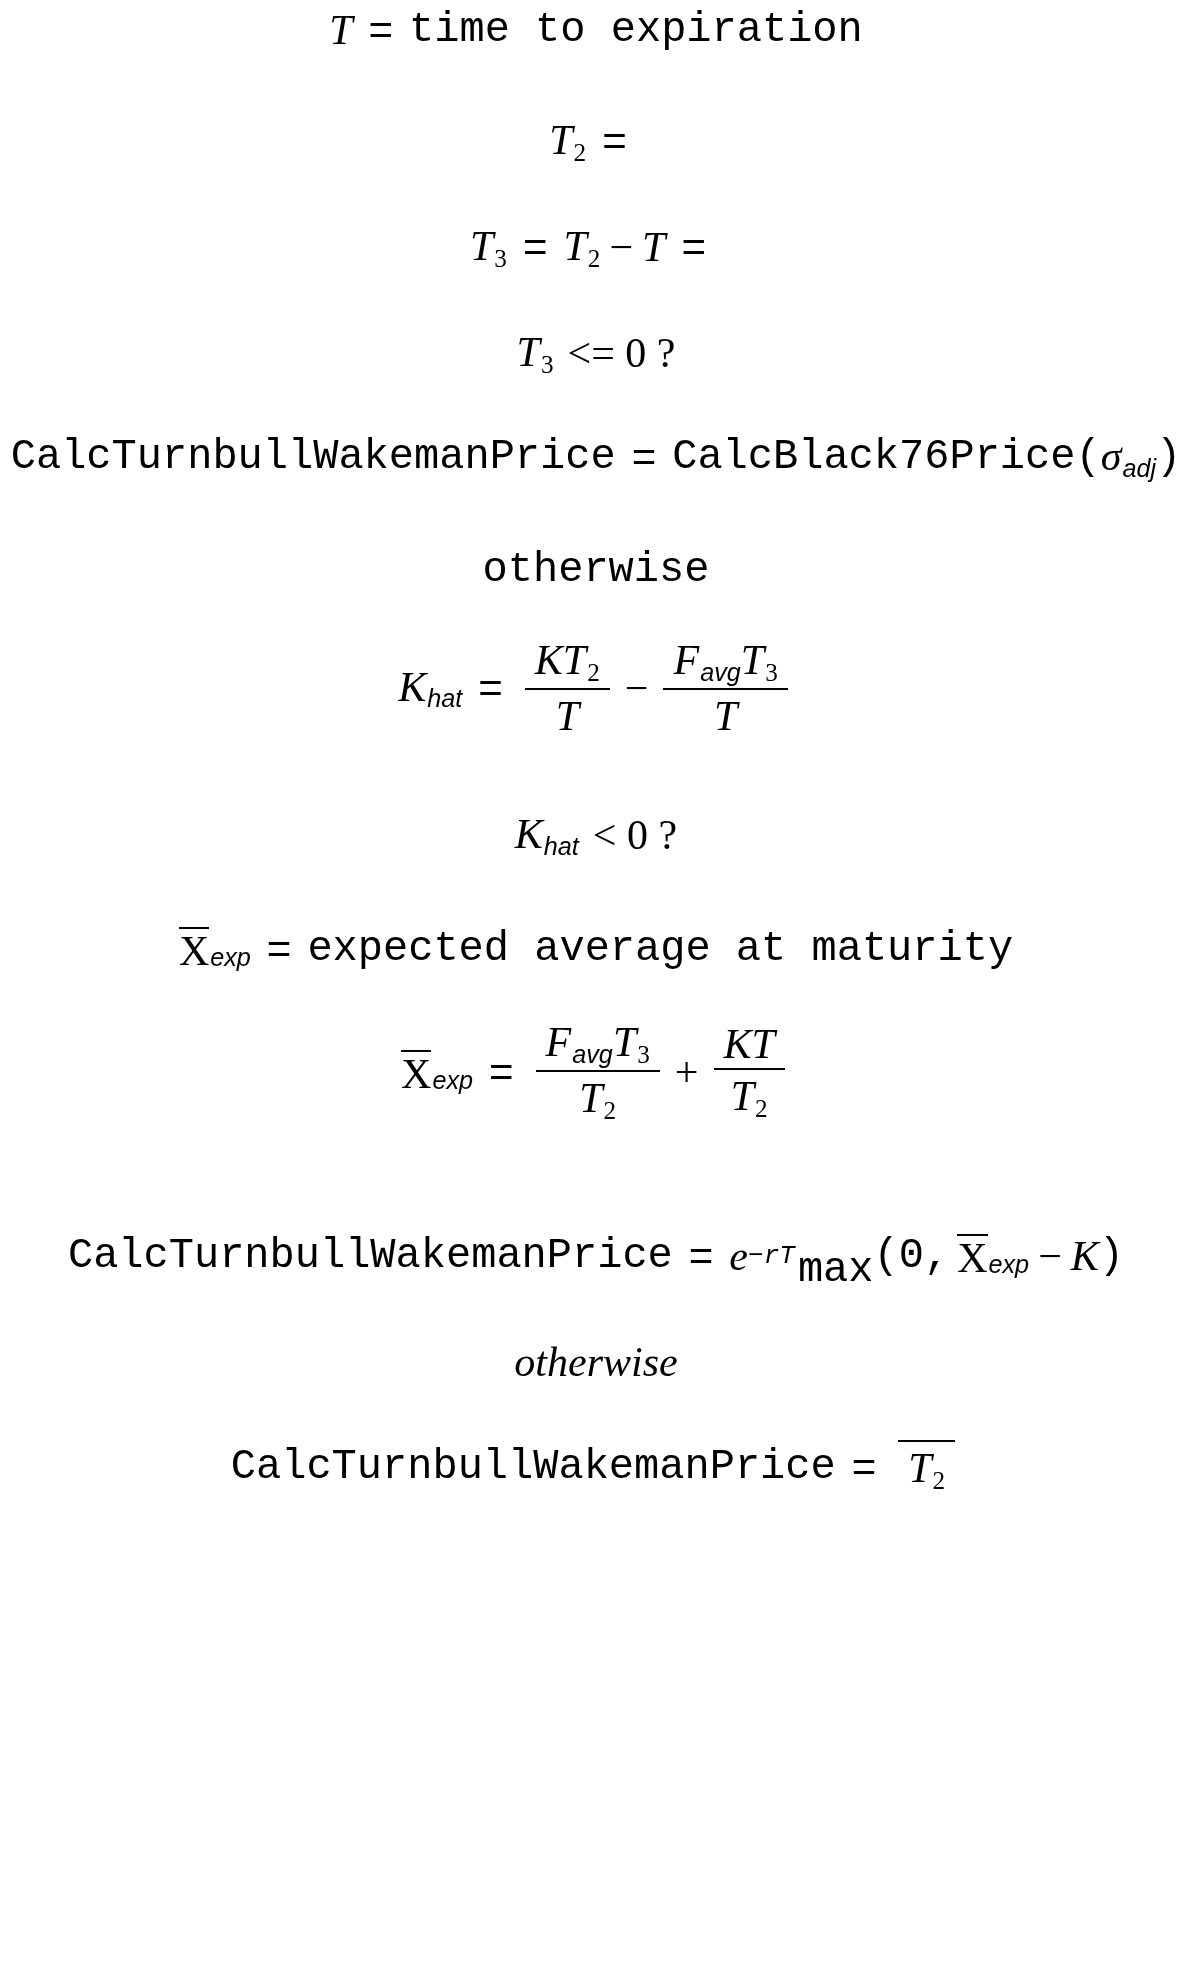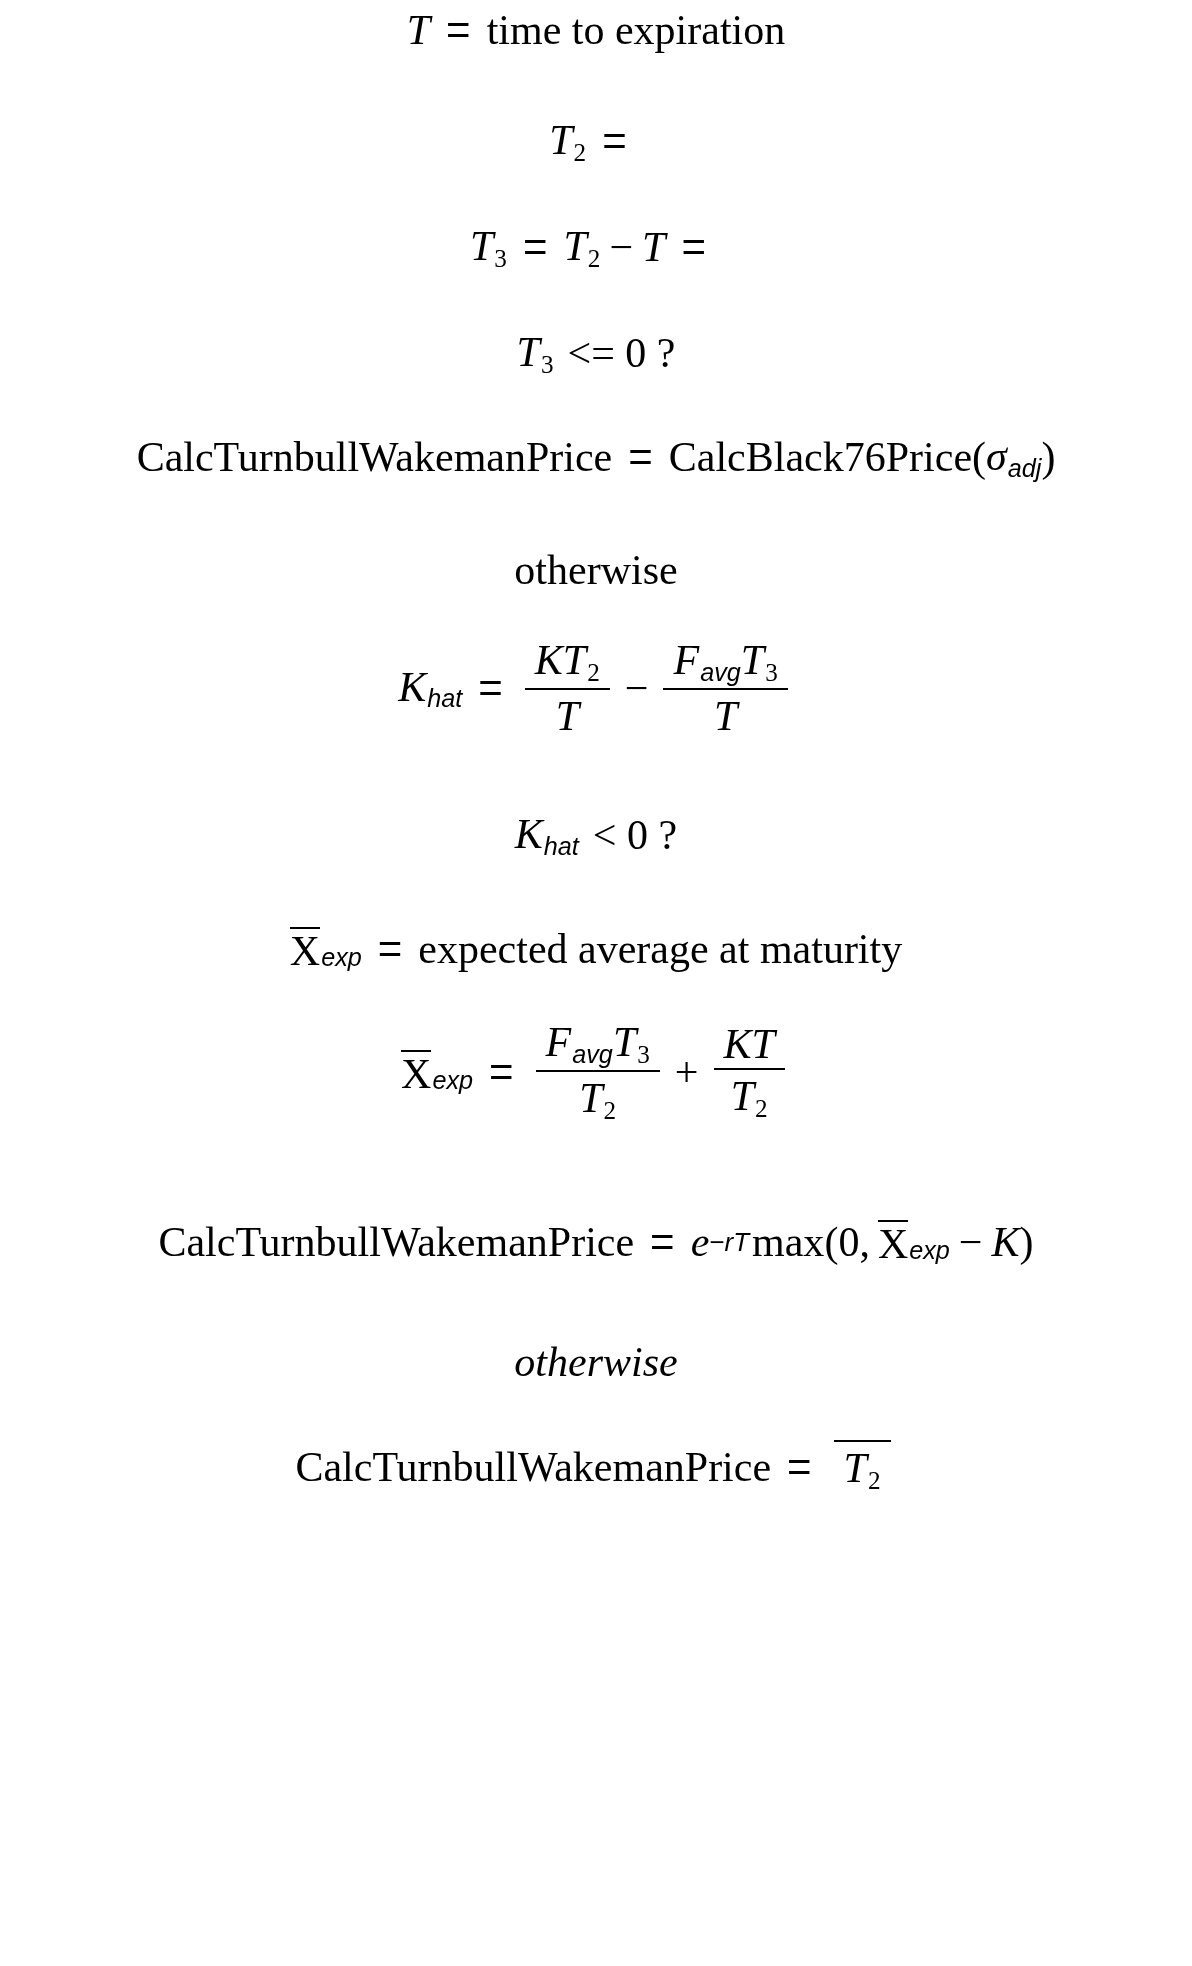--- a/index.html
+++ b/index.html
@@ -32,21 +32,21 @@
     display: inline-flex;
     align-items: center;
     justify-content: center;
     white-space: nowrap;
   }
   .it {
     font-family: "Liberation Serif", serif;
     font-style: italic;
   }
   .up {
-    font-family: Liberation Serif, serif;
+    font-family: Liberation Mono, monospace;
     font-style: normal;
   }
   .serif-up {
     font-family: "Liberation Serif", serif;
     font-style: normal;
   }
   .eq {
     font-family: "Liberation Sans", sans-serif;
     margin: 0 16px;
   }
@@ -64,21 +64,21 @@
   sub.sbn {
     font-size: 0.60em;
     vertical-align: -0.26em;
     font-family: "Liberation Serif", serif;
     font-style: normal;
     margin-left: 1px;
   }
   sup.sp {
     font-size: 0.62em;
     vertical-align: 0.50em;
-    font-family: Liberation Sans, sans-serif;
+    font-family: Liberation Mono, monospace;
     font-style: italic;
   }
   .frac {
     display: inline-flex;
     flex-direction: column;
     align-items: center;
     justify-content: flex-end;
     vertical-align: middle;
     margin: 0 6px;
     font-family: "Liberation Serif", serif;
@@ -229,21 +229,21 @@
       </span>
     </span>
   </div>
 
   <div class="r line" id="row-ctwprice">
     <span class="mathrow">
       <span class="up">CalcTurnbullWakemanPrice</span>
       <span class="eq">=</span>
       <span class="it">e</span>
         <sup class="sp">−rT</sup>
-      <span class="up" style="margin-left:3px;">max</span>
+      <span class="up" style="margin-left:3px;margin-top:28px;">max</span>
       <span class="up">(</span>
       <span class="up">0</span>
       <span class="up" style="margin-right:8px;">,</span>
       <span class="ovlwrap">
         <span class="ovl serif-up">X</span>
           <sub class="sb">exp</sub>
       </span>
       <span class="op serif-up">−</span>
       <span class="it">K</span>
       <span class="up">)</span>

